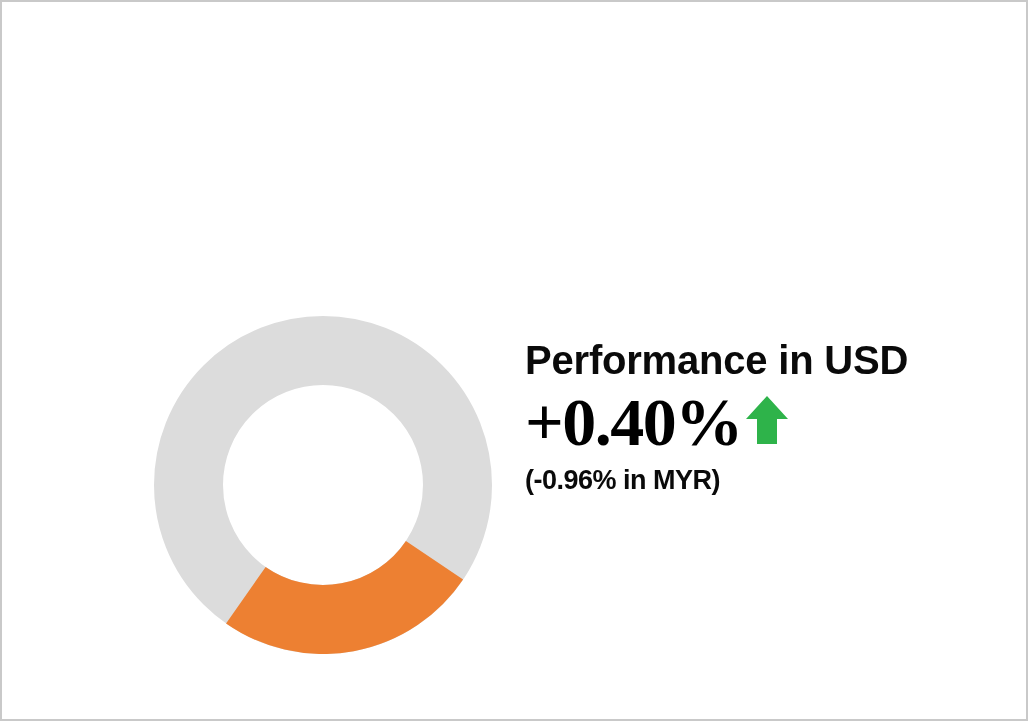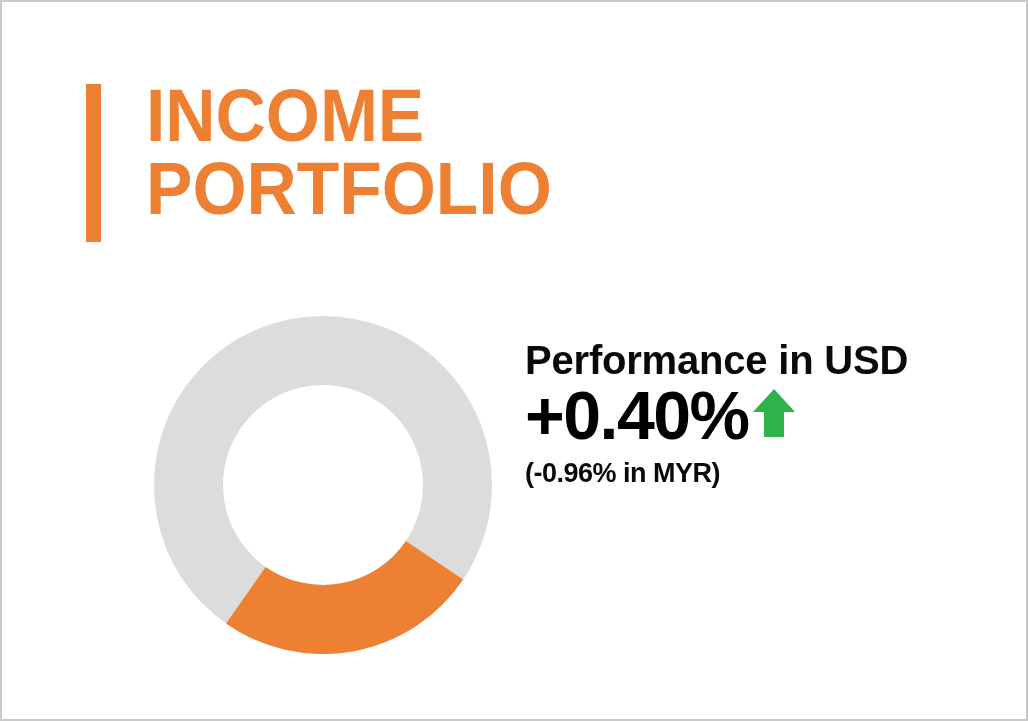--- a/index.html
+++ b/index.html
@@ -77,22 +77,23 @@
     color: #0a0a0a;
     font-weight: bold;
     font-size: 40px;
     line-height: 1.06;
     letter-spacing: -0.2px;
     white-space: nowrap;
   }
   .perf-main {
     display: flex;
     align-items: center;
-    margin-top: 0;
+    margin-top: 7px;
     white-space: nowrap;
+    font-family: Liberation Serif, serif;
   }
   .perf-value {
     color: #000000;
     font-weight: bold;
     font-size: 68px;
     line-height: 1;
     letter-spacing: -1.5px;
   }
   .arrow-up {
     display: inline-block;
@@ -110,25 +111,20 @@
     letter-spacing: -0.5px;
     margin-top: 10px;
     white-space: nowrap;
   }
 </style>
 </head>
 <body>
 
 <div class="card">
 
-  <div class="header">
-    <div class="title-bar"></div>
-    <div class="title-text">INCOME
-PORTFOLIO</div>
-  </div>
 
   <div class="donut-wrap">
     <svg class="donut-svg" viewBox="0 0 338 338">
 
       <circle cx="169" cy="169" r="134.5" fill="none" stroke="#DCDCDC" stroke-width="69"></circle>
 
       <path d="M 280.51 244.21 A 134.5 134.5 0 0 1 91.85 279.18" fill="none" stroke="#ED8032" stroke-width="69"></path>
     </svg>
   </div>
 

